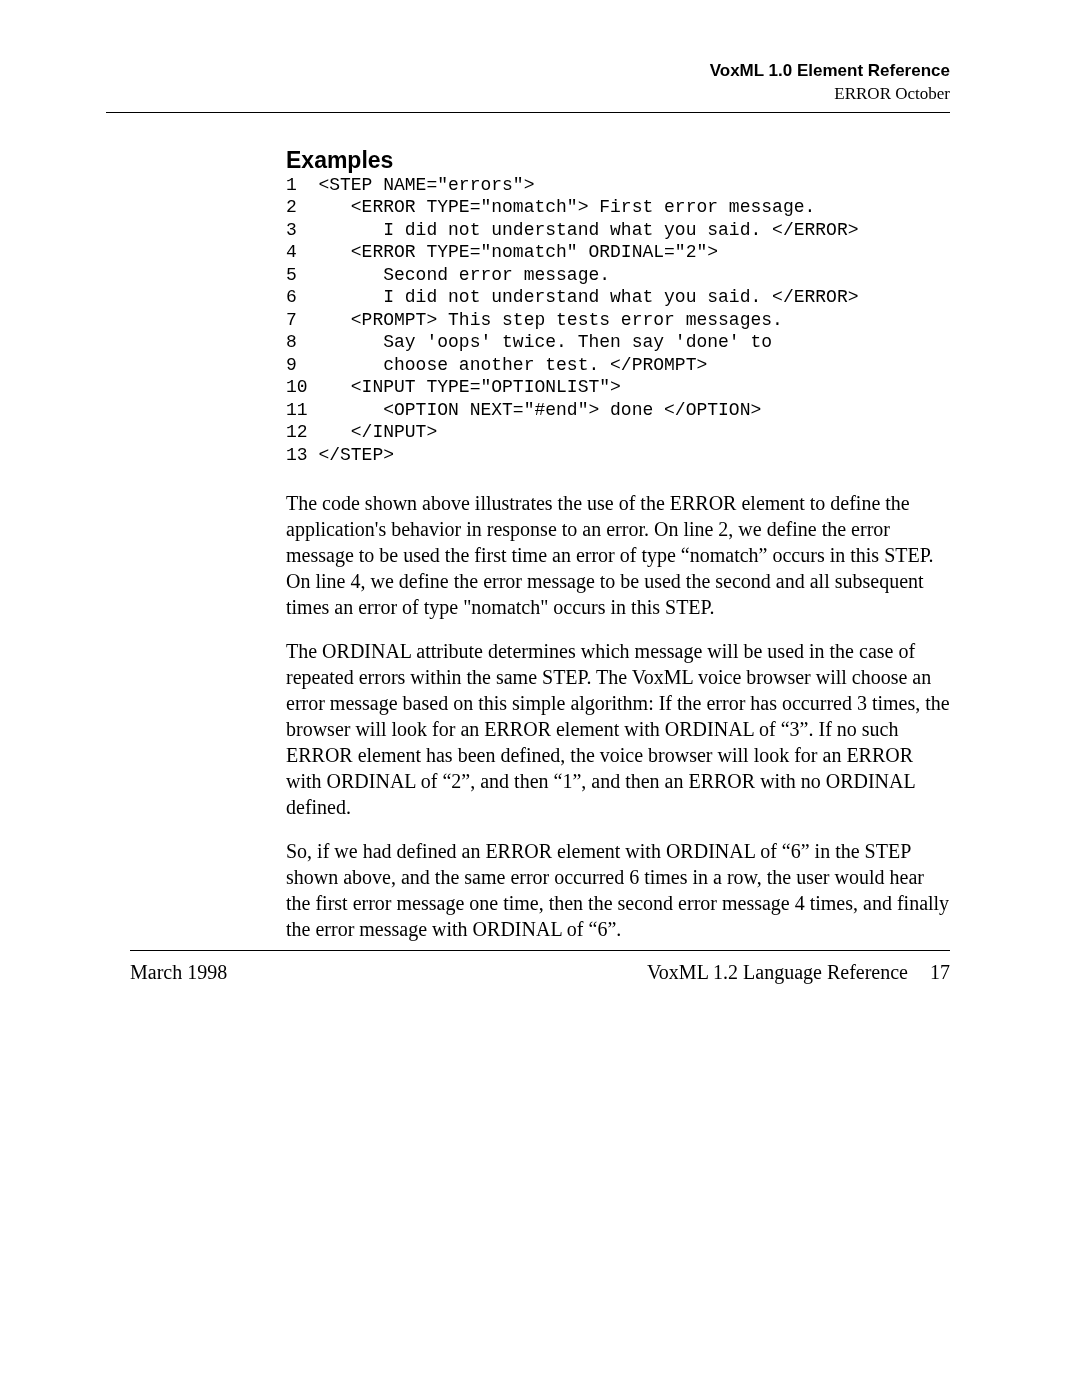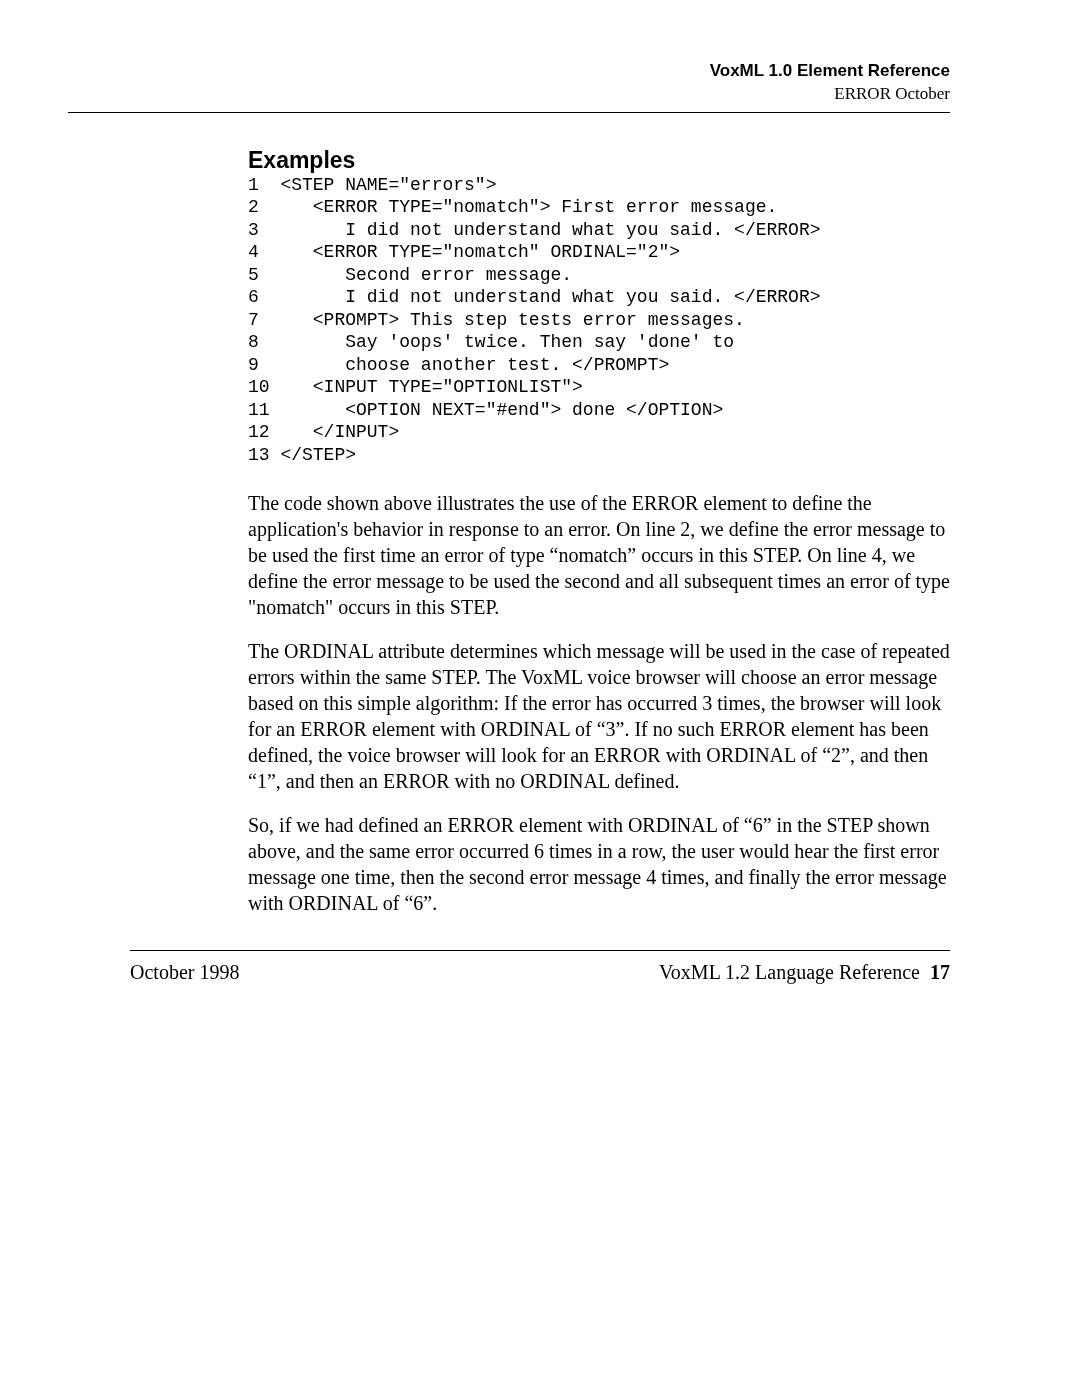--- a/index.html
+++ b/index.html
@@ -7,21 +7,21 @@
     padding: 0;
     background: #ffffff;
     font-family: "Times New Roman", Times, serif;
     color: #000;
   }
   .page {
     width: 1080px;
     height: 1034px;
     position: relative;
     box-sizing: border-box;
-    padding: 60px 130px 50px 68px;
+    padding: 60px 130px 50px 106px;
   }
   .header {
     text-align: right;
     font-size: 17px;
     line-height: 1.35;
     margin-bottom: 6px;
   }
   .header-bold {
     font-family: Arial, Helvetica, sans-serif;
     font-weight: bold;
@@ -66,21 +66,22 @@
     border: none;
     border-top: 1px solid #000;
     margin: 0 0 10px 0;
   }
   .footer-row {
     display: flex;
     justify-content: space-between;
     font-size: 20px;
   }
   .footer-right .pnum {
-    font-weight: bold;
+    font-weight: normal;
+    margin-left: 12px;
   }
 </style>
 </head>
 <body>
 
 <div class="page">
 
   <div class="header">
     <div class="header-bold">VoxML 1.0 Element Reference</div>
     <div class="header-sub">ERROR October</div>
@@ -105,20 +106,20 @@
 13 &lt;/STEP&gt;</div>
 
     <div class="para">The code shown above illustrates the use of the ERROR element to define the application's behavior in response to an error.  On line 2, we define the error message to be used the first time an error of type “nomatch” occurs in this STEP.   On line 4, we define the error message to be used the second and all subsequent times an error of type "nomatch" occurs in this STEP.</div>
     <div class="para">The ORDINAL attribute determines which message will be used in the case of repeated errors within the same STEP.  The VoxML voice browser will choose an error message based on this simple algorithm: If the error has occurred 3 times, the browser will look for an ERROR element with ORDINAL of “3”.  If no such ERROR element has been defined, the voice browser will look for an ERROR with ORDINAL of “2”, and then “1”, and then an ERROR with no ORDINAL defined.</div>
     <div class="para">So, if we had defined an ERROR element with ORDINAL of “6” in the STEP shown above, and the same error occurred 6 times in a row, the user would hear the first error message one time, then the second error message 4 times, and finally the error message with ORDINAL of “6”.</div>
   </div>
 
   <div class="footer">
     <hr class="hr-bottom">
     <div class="footer-row">
-      <div class="footer-left">October 1998</div>
+      <div class="footer-left">March 1998</div>
       <div class="footer-right">
         <span>VoxML 1.2 Language Reference</span>&nbsp;&nbsp;<span class="pnum">17</span>
       </div>
     </div>
   </div>
 
 </div>
 
 </body></html>

